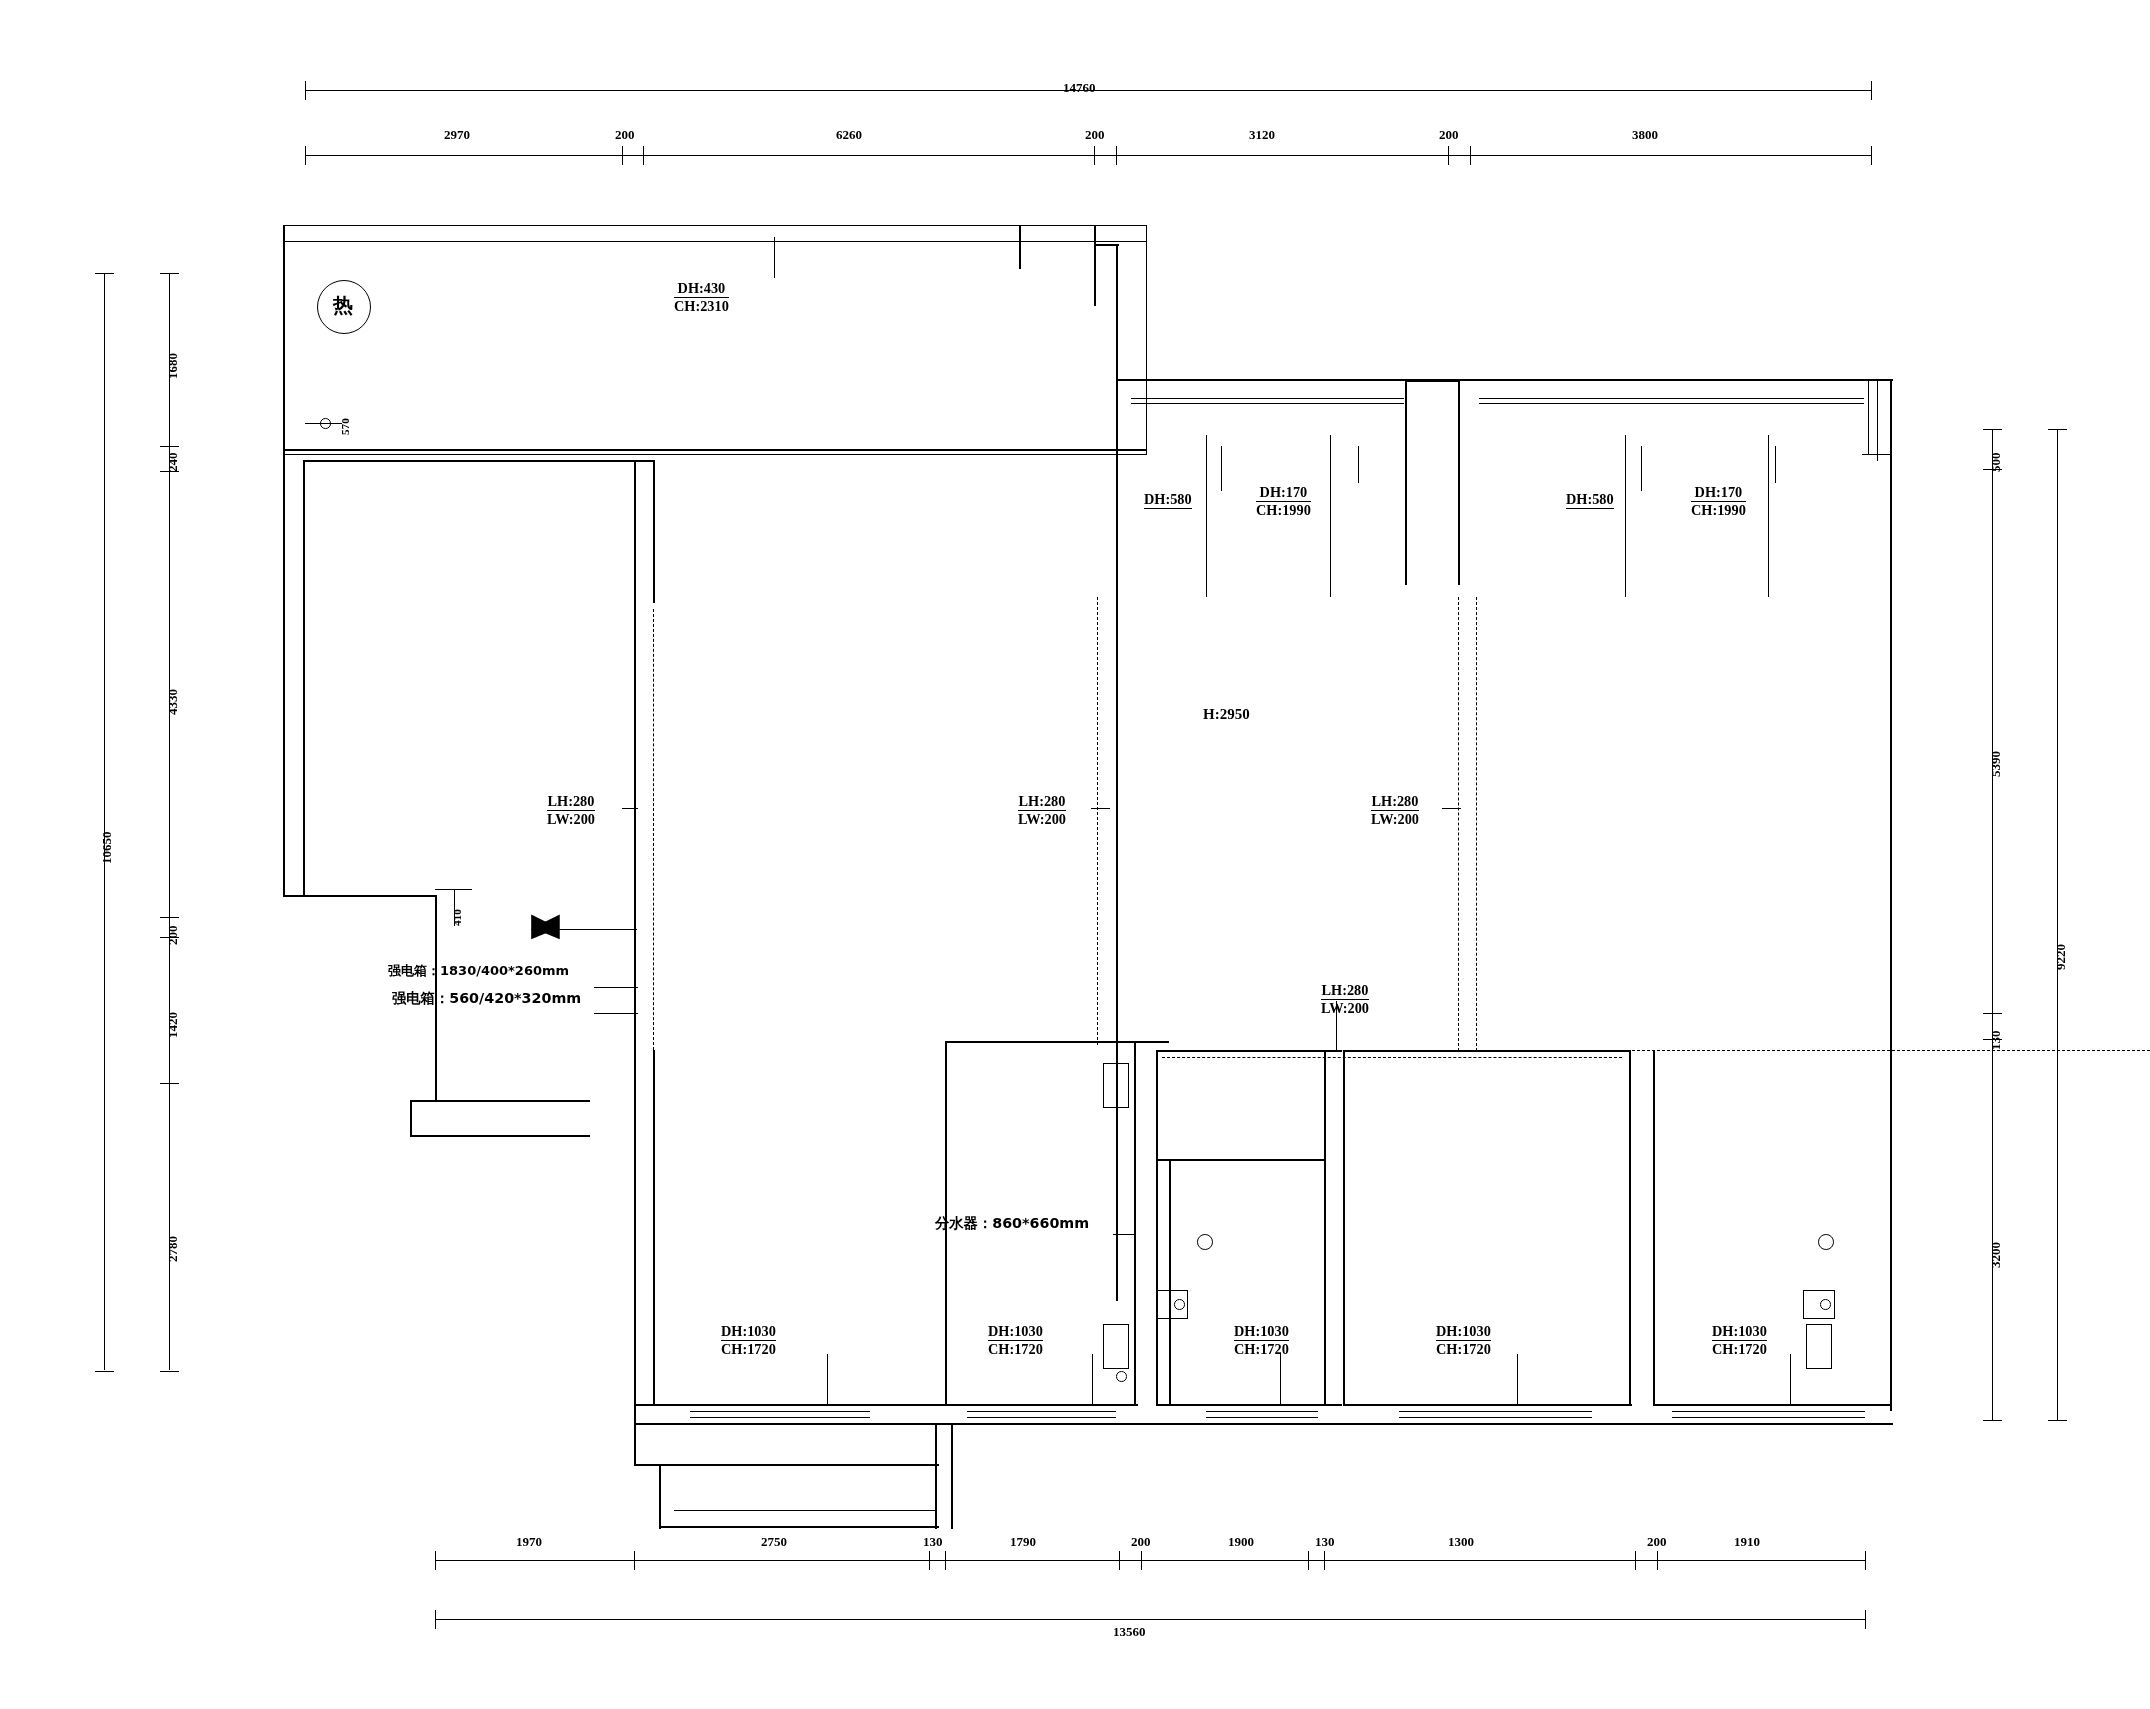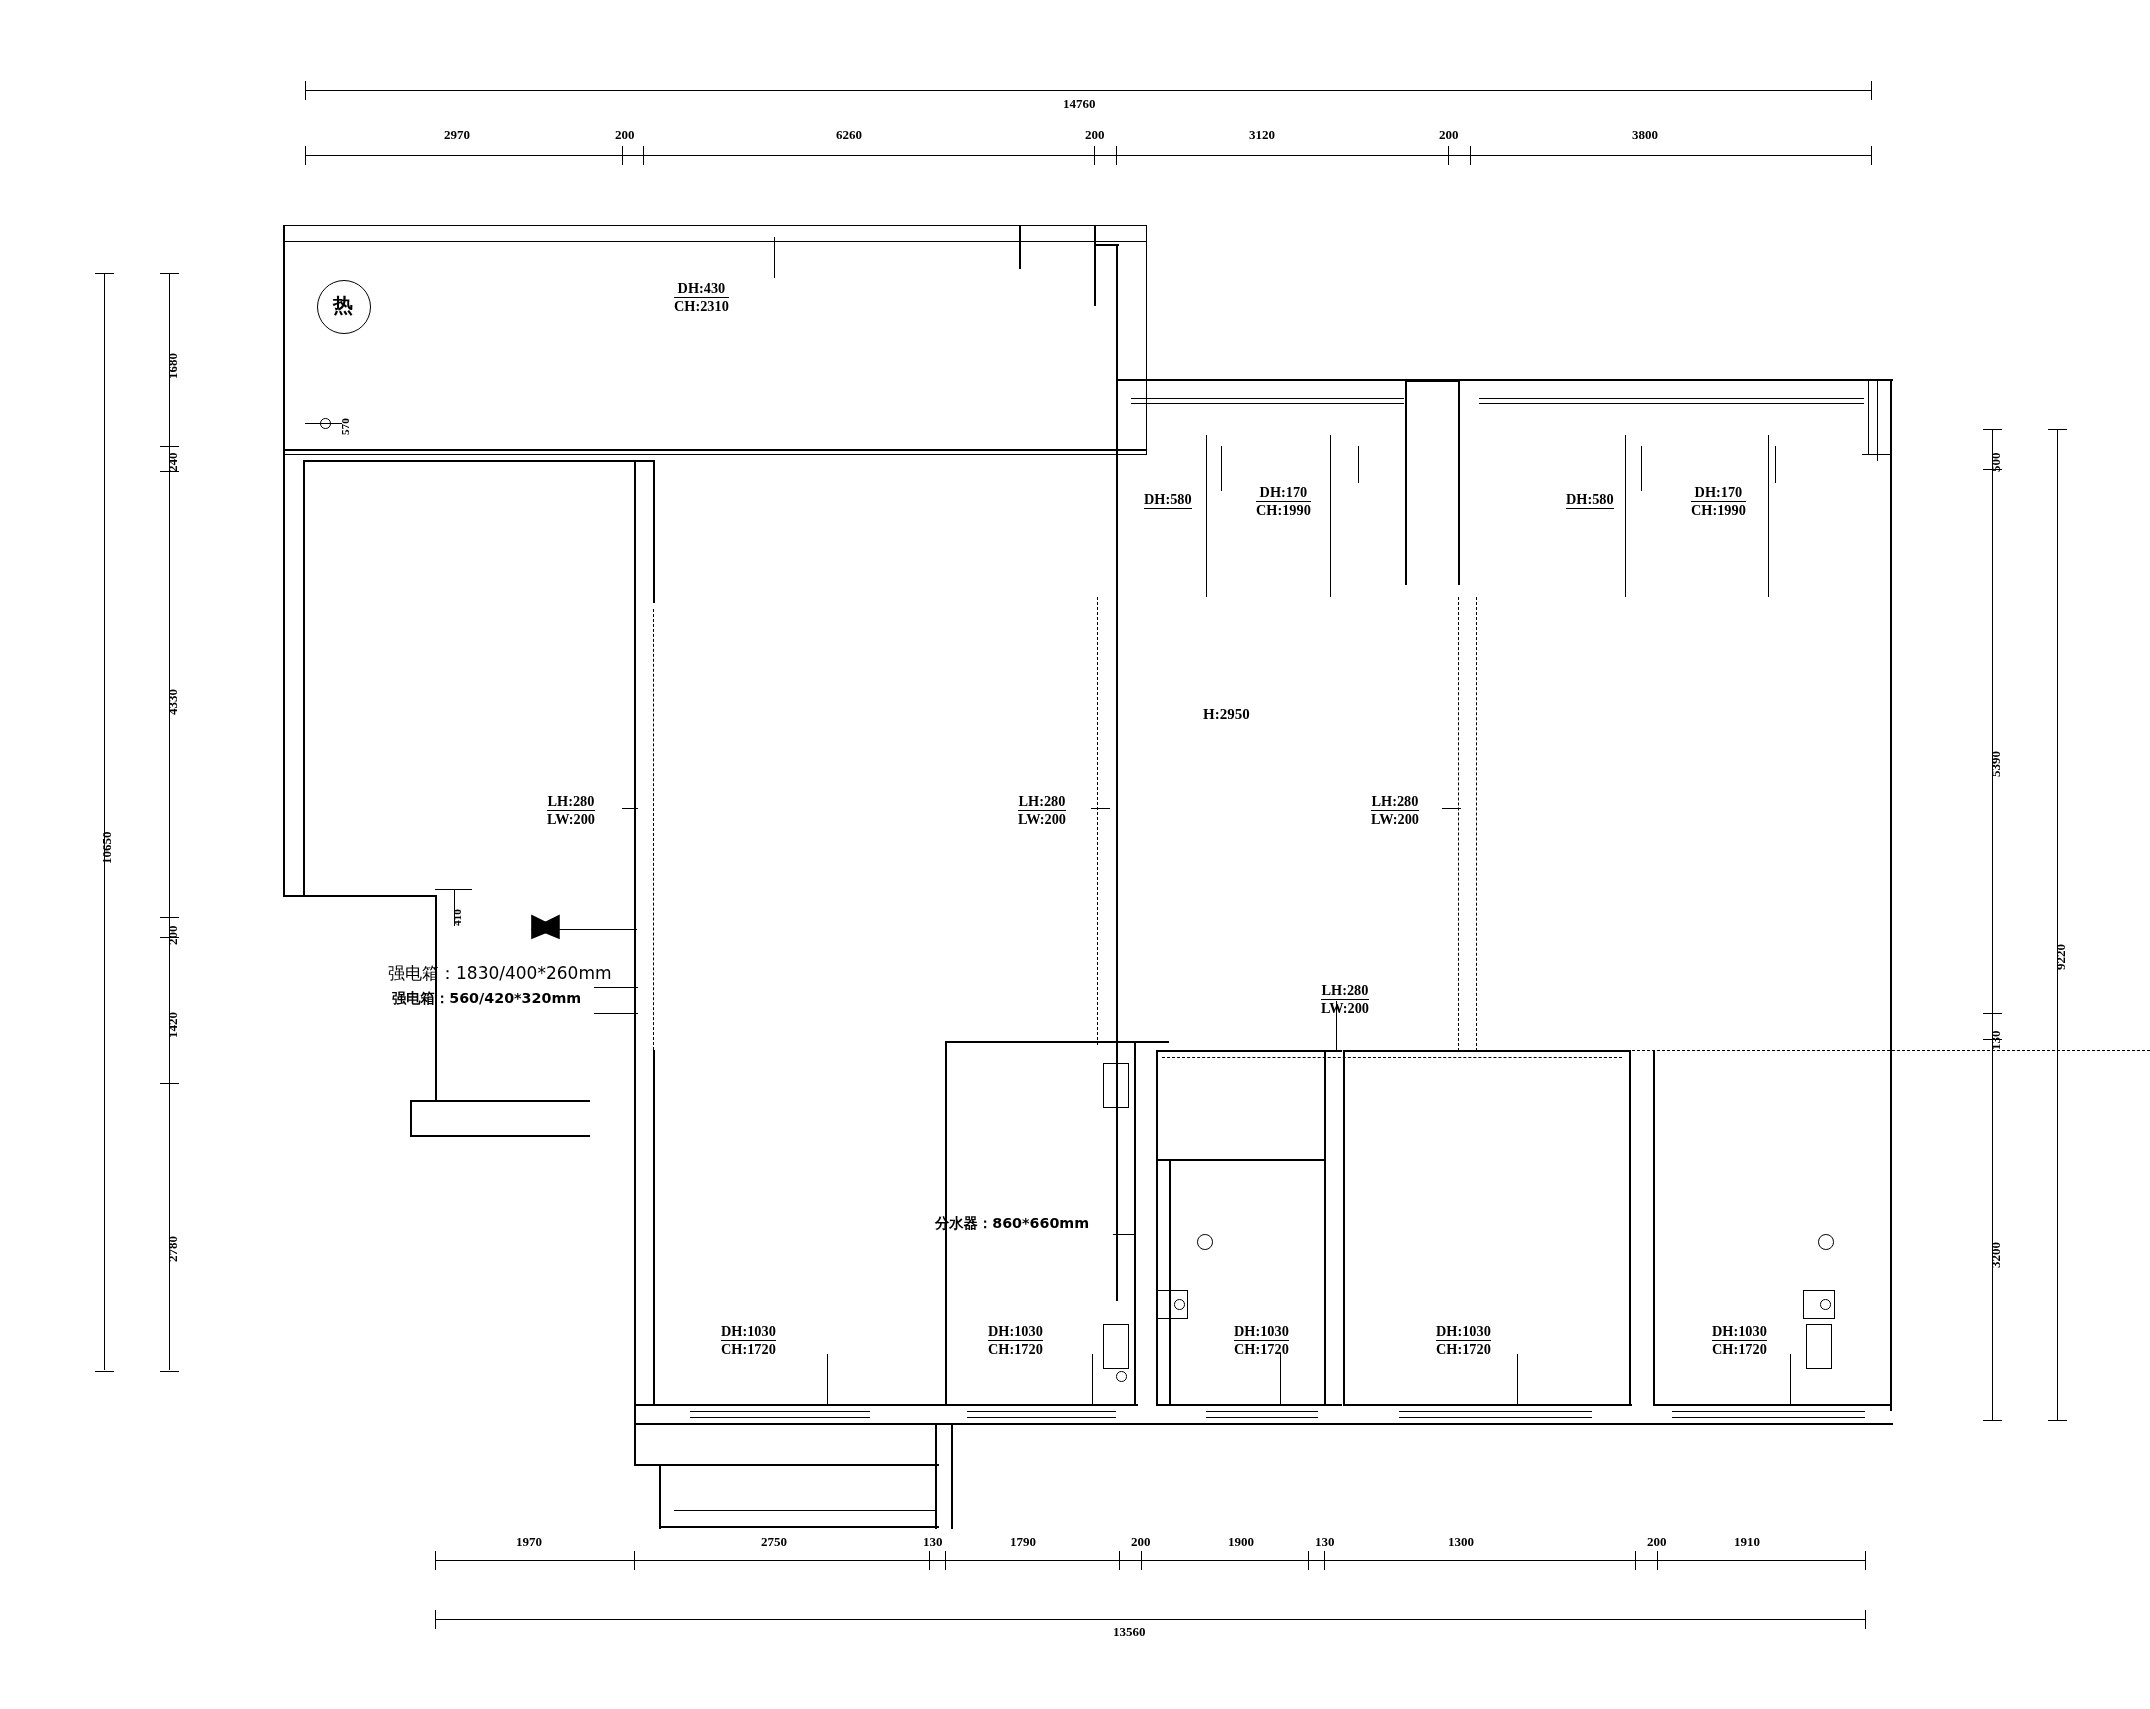--- a/index.html
+++ b/index.html
@@ -22,21 +22,21 @@
   .cn{font-family:"DejaVu Sans",sans-serif;}
 </style>
 </head>
 <body>
 
 <div id="stage">
 
   <div class="ln h" style="left:305px;top:90px;width:1566px;"></div>
   <div class="ln v" style="left:305px;top:81px;height:18.6px;"></div>
   <div class="ln v" style="left:1871px;top:81px;height:18.6px;"></div>
-  <div class="dim" style="left:1063px;top:80px;margin-top:16px;">14760</div>
+  <div class="dim" style="left:1063px;top:80px;">14760</div>
 
   <div class="ln h" style="left:305px;top:155px;width:1566px;"></div>
   <div class="ln v" style="left:305px;top:146px;height:18.6px;"></div>
   <div class="ln v" style="left:622px;top:146px;height:18.6px;"></div>
   <div class="ln v" style="left:643px;top:146px;height:18.6px;"></div>
   <div class="ln v" style="left:1094px;top:146px;height:18.6px;"></div>
   <div class="ln v" style="left:1116px;top:146px;height:18.6px;"></div>
   <div class="ln v" style="left:1448px;top:146px;height:18.6px;"></div>
   <div class="ln v" style="left:1470px;top:146px;height:18.6px;"></div>
   <div class="ln v" style="left:1871px;top:146px;height:18.6px;"></div>
@@ -286,21 +286,21 @@
     <span class="b">LW:200</span>
   </div>
   <div class="ln h" style="left:1442px;top:808px;width:18.6px;"></div>
 
   <div class="lblbox" style="left:1321px;top:982px;text-align:center;">
     <span class="a">LH:280</span>
     <span class="b">LW:200</span>
   </div>
   <div class="ln v" style="left:1336px;top:1001px;height:50px;"></div>
 
-  <div class="txt cn" style="left:388px;top:963px;font-weight:normal;font-size:17px;">强电箱：1830/400*260mm</div>
+  <div class="txt cn" style="left:388px;top:963px;font-weight:bold;font-size:13px;">强电箱：1830/400*260mm</div>
   <div class="txt cn" style="left:392px;top:990px;font-weight:bold;font-size:14.3px;">强电箱：560/420*320mm</div>
   <div class="ln h" style="left:594px;top:987px;width:44px;"></div>
   <div class="ln h" style="left:594px;top:1013px;width:44px;"></div>
 
   <div class="txt cn" style="left:935px;top:1215px;font-weight:bold;font-size:14.3px;">分水器：860*660mm</div>
   <div class="ln h" style="left:1113px;top:1234px;width:22px;"></div>
 
   <div class="lblbox" style="left:721px;top:1323px;text-align:center;">
     <span class="a">DH:1030</span>
     <span class="b">CH:1720</span>

